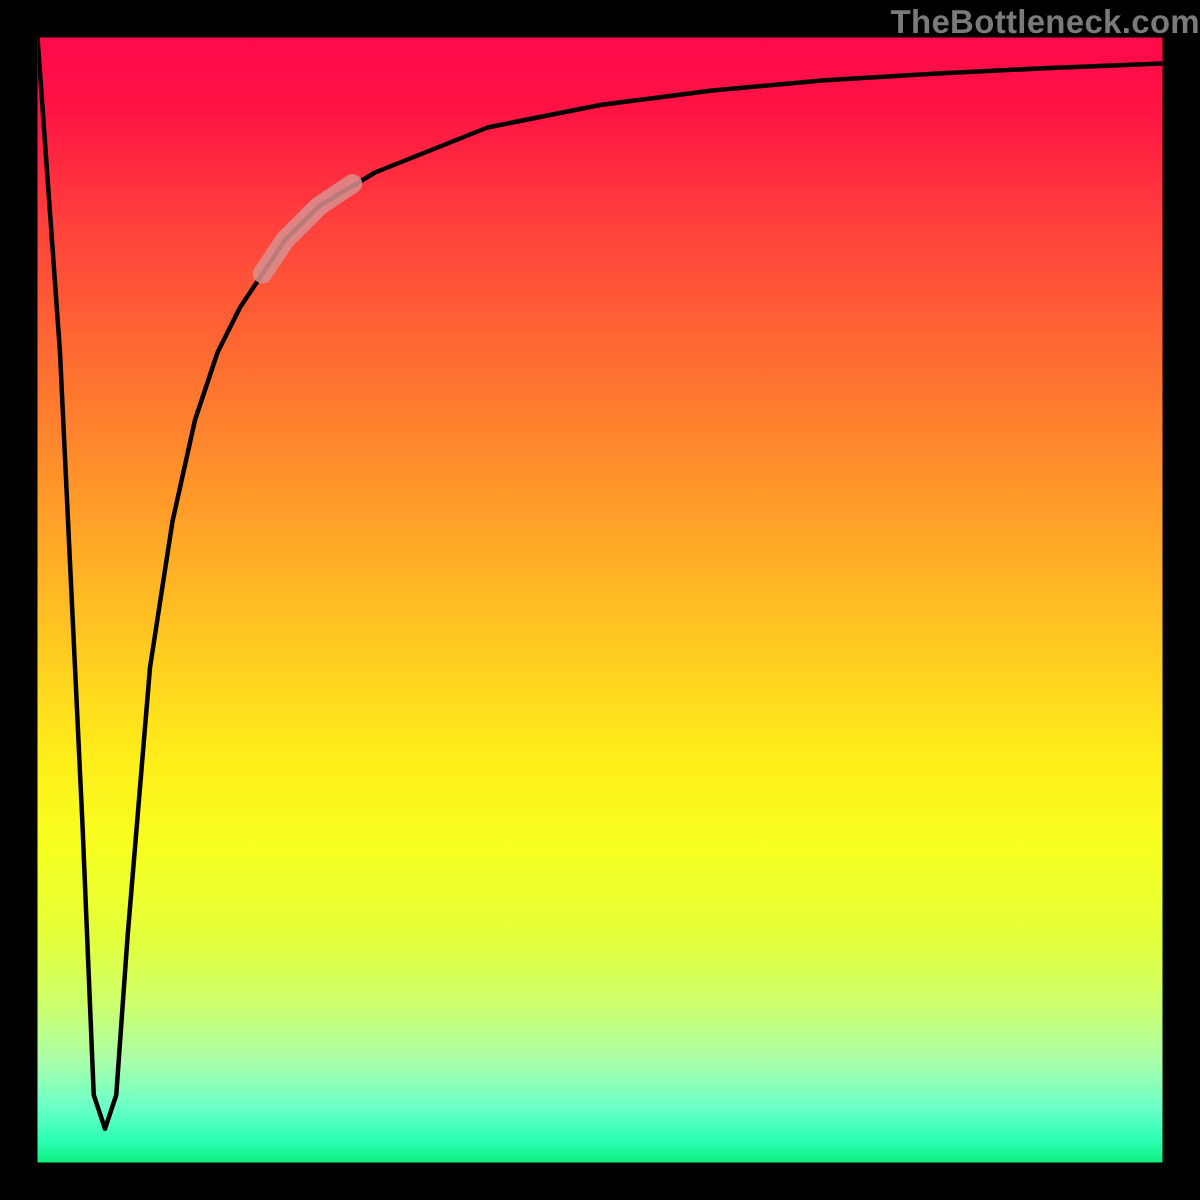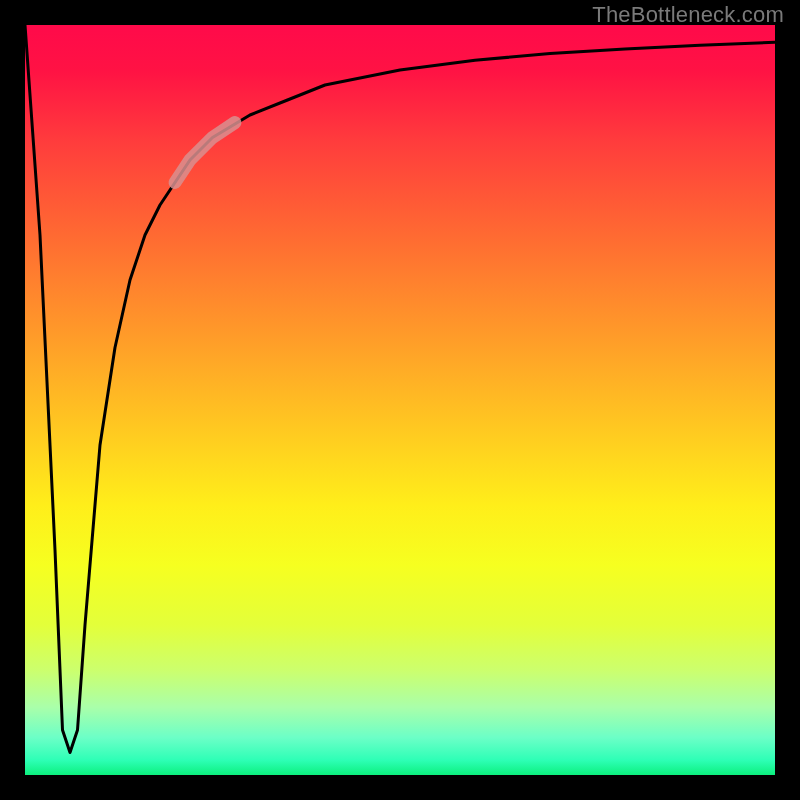--- a/index.html
+++ b/index.html
@@ -13,25 +13,25 @@
   }
   .frame {
     position: relative;
     width: 800px;
     height: 800px;
     background: #000;
   }
   .watermark {
     position: absolute;
     top: 2px;
-    right: 16px;
+    right: 0;
     color: #7a7a7a;
     font-size: 22px;
     letter-spacing: 0.2px;
-    font-weight: 400;
+    font-weight: 700;
   }
   .plot-area {
     position: absolute;
     left: 25px;
     top: 25px;
     width: 750px;
     height: 750px;
     
     background: linear-gradient(to bottom,
       #ff0a4a 0%,

